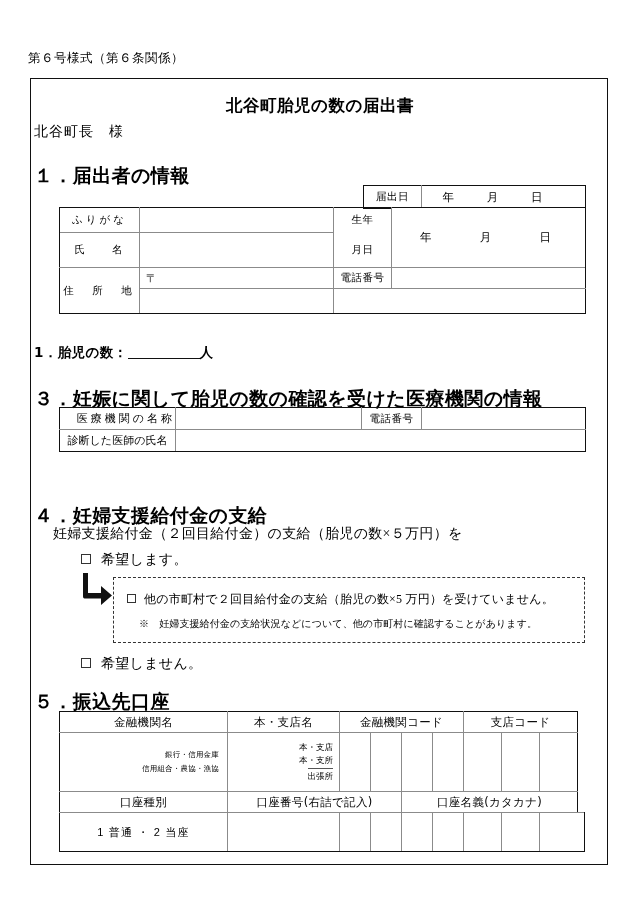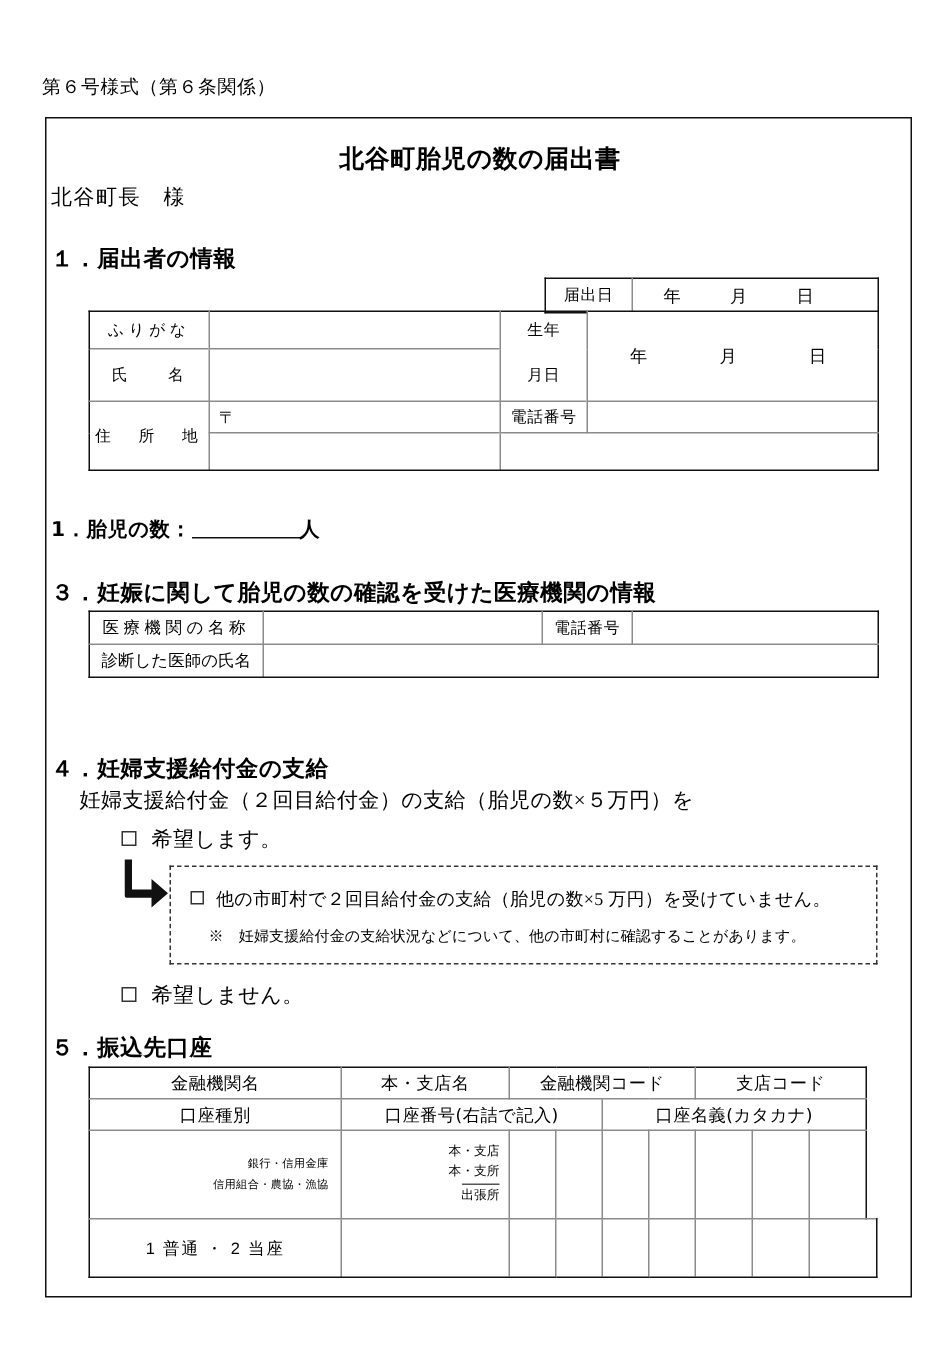--- a/index.html
+++ b/index.html
@@ -62,21 +62,21 @@
     left: 3px;
     top: 44px;
     font-size: 14px;
     letter-spacing: 1px;
     white-space: nowrap;
   }
   .sec-head {
     position: absolute;
     font-family: Liberation Serif, serif;
     font-weight: bold;
-    font-size: 15px;
+    font-size: 19px;
     letter-spacing: 0.4px;
     white-space: nowrap;
   }
   
   .t1 {
     position: absolute;
     border-collapse: collapse;
     table-layout: fixed;
     font-size: 11px;
   }
@@ -139,21 +139,21 @@
     table-layout: fixed;
     font-size: 11px;
   }
   .t3 td {
     border: 1px solid #8b8b8b;
     padding: 0;
     height: 21px;
     vertical-align: middle;
   }
   .jp-spread {
-    text-align: center;
+    text-align: right;
     letter-spacing: 3px;
     padding-left: 3px;
     font-size: 11px;
     white-space: nowrap;
     margin-top: 20px;
   }
   .jp-just {
     display: flex;
     justify-content: space-between;
     padding: 0 6px;
@@ -394,25 +394,20 @@
             <col style="width:38px">
         </colgroup>
         <tbody>
             <tr>
           <td class="hd bl-thick bt-thick">金融機関名</td>
           <td class="hd bt-thick">本・支店名</td>
           <td class="hd bt-thick" colspan="4">金融機関コード</td>
           <td class="hd bt-thick br-thick" colspan="3">支店コード</td>
         </tr>
         <tr>
-          <td class="hd bl-thick" style="border-top:1.4px solid #333;">口座種別</td>
-          <td class="hd" colspan="3" style="border-top:1.4px solid #333;">口座番号(右詰で記入)</td>
-          <td class="hd br-thick" colspan="5" style="border-top:1.4px solid #333;">口座名義(カタカナ)</td>
-        </tr>
-        <tr>
           <td class="bl-thick" style="height:58px;">
             <div class="bank-sub">
               <div>銀行・信用金庫</div>
               <div>信用組合・農協・漁協</div>
             </div>
           </td>
           <td>
             <div class="branch-sub">
               <div>本・支店</div>
               <div>本・支所</div>
@@ -421,20 +416,25 @@
           </td>
           <td class="blank"></td>
           <td class="blank"></td>
           <td class="blank"></td>
           <td class="blank"></td>
           <td class="blank"></td>
           <td class="blank"></td>
           <td class="blank br-thick"></td>
         </tr>
         <tr>
+          <td class="hd bl-thick" style="border-top:1.4px solid #333;">口座種別</td>
+          <td class="hd" colspan="3" style="border-top:1.4px solid #333;">口座番号(右詰で記入)</td>
+          <td class="hd br-thick" colspan="5" style="border-top:1.4px solid #333;">口座名義(カタカナ)</td>
+        </tr>
+        <tr>
           <td class="kind bl-thick bb-thick" style="height:38px;">1 普通 ・ 2 当座</td>
           <td class="blank bb-thick" style="border-right:0;"></td>
           <td class="blank bb-thick" style="border-right:0;"></td>
           <td class="blank bb-thick" style="border-right:0;"></td>
           <td class="blank bb-thick" style="border-right:0;"></td>
           <td class="blank bb-thick" style="border-right:0;"></td>
           <td class="blank bb-thick" style="border-right:0;"></td>
           <td class="blank bb-thick"></td>
           <td class="blank bb-thick br-thick" colspan="2"></td>
         </tr>

